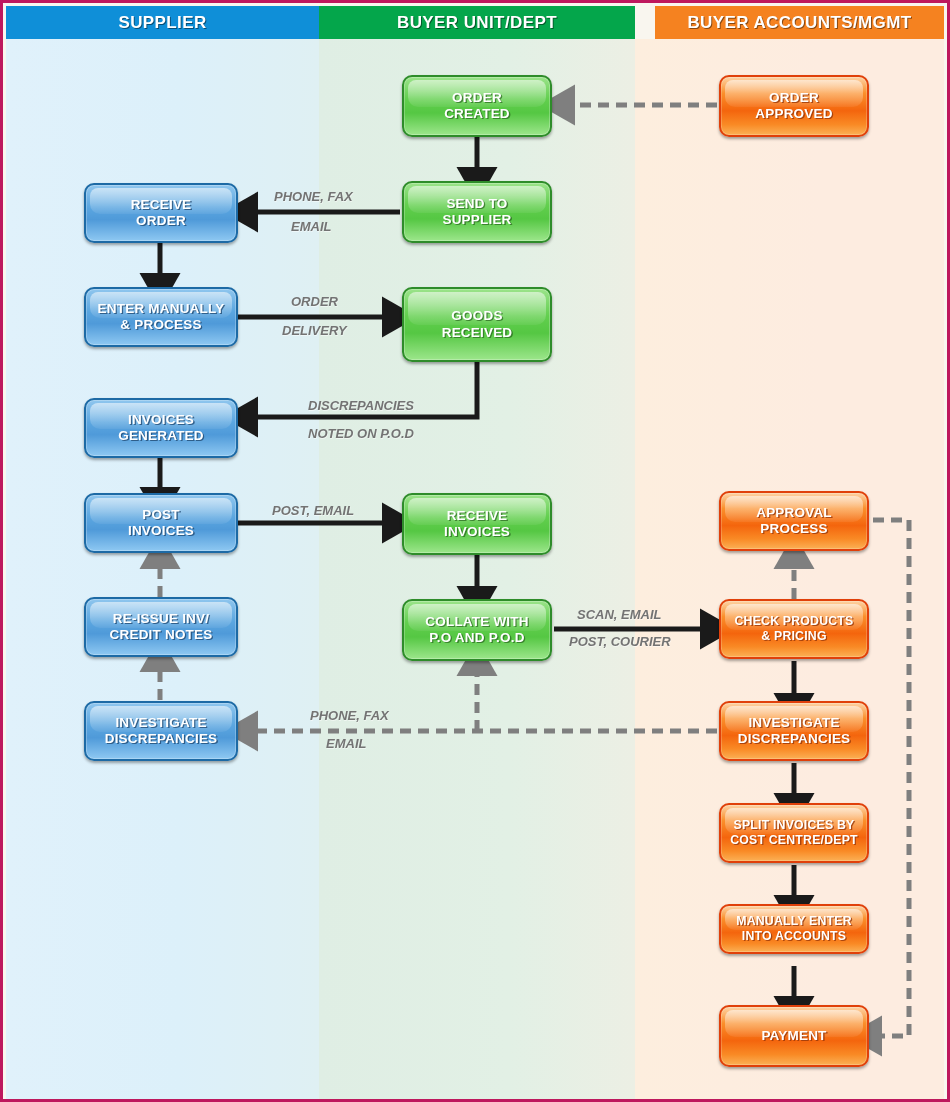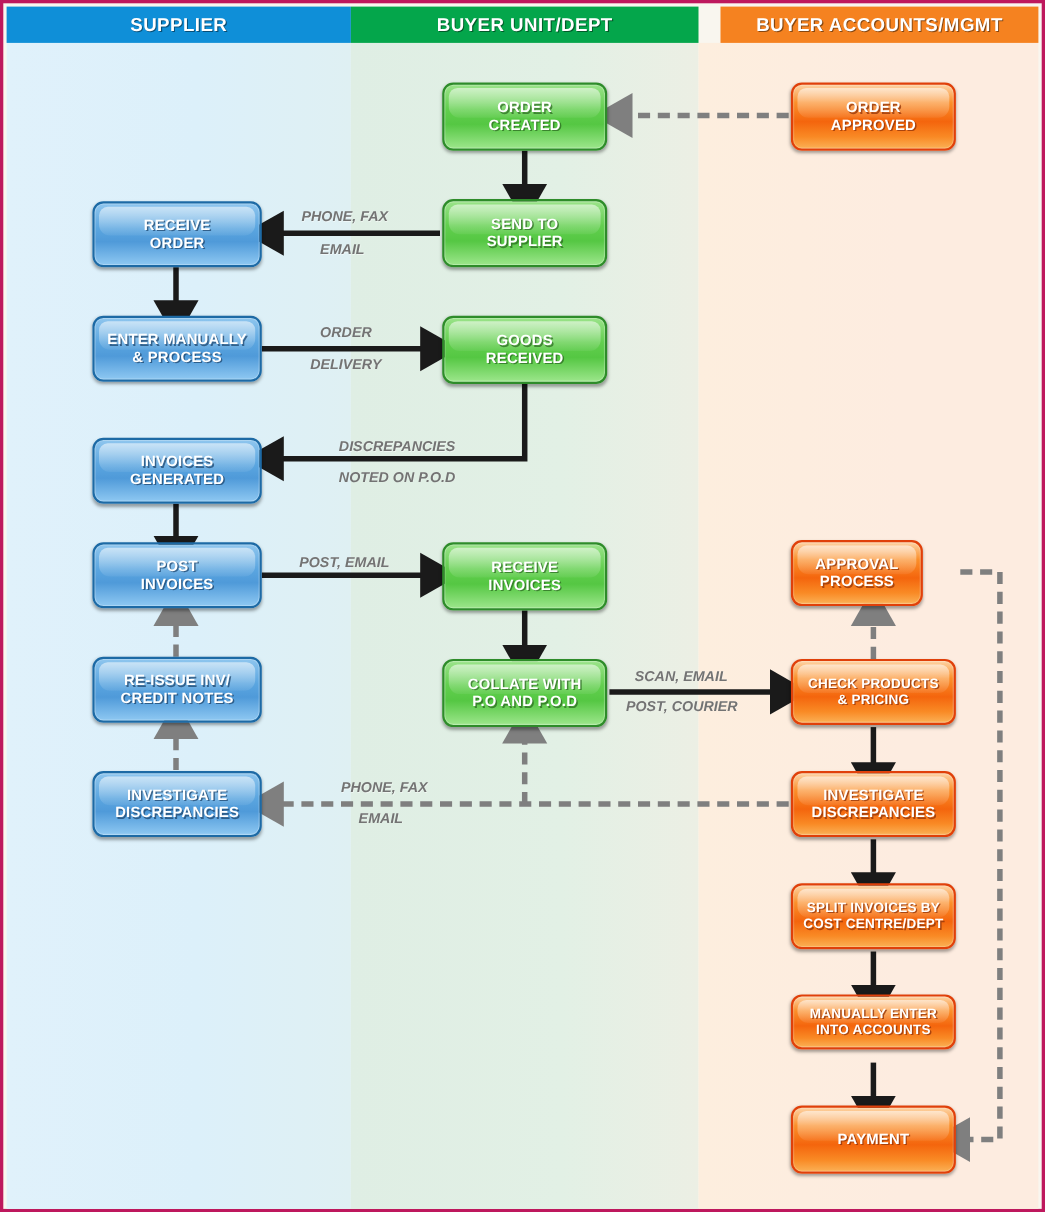--- a/index.html
+++ b/index.html
@@ -180,41 +180,41 @@
   <div class="node blue" style="left:81px;top:180px;width:154px;height:60px;">
     <span class="lbl">RECEIVE
 ORDER</span>
   </div>
 
   <div class="node blue" style="left:81px;top:284px;width:154px;height:60px;">
     <span class="lbl">ENTER MANUALLY
 &amp; PROCESS</span>
   </div>
 
-  <div class="node green" style="left:399px;top:284px;width:150px;height:62px;">
+  <div class="node green" style="left:399px;top:284px;width:150px;height:75px;">
     <span class="lbl">GOODS
 RECEIVED</span>
   </div>
 
   <div class="node blue" style="left:81px;top:395px;width:154px;height:60px;">
     <span class="lbl">INVOICES
 GENERATED</span>
   </div>
 
   <div class="node blue" style="left:81px;top:490px;width:154px;height:60px;">
     <span class="lbl">POST
 INVOICES</span>
   </div>
 
   <div class="node green" style="left:399px;top:490px;width:150px;height:62px;">
     <span class="lbl">RECEIVE
 INVOICES</span>
   </div>
 
-  <div class="node orange" style="left:716px;top:488px;width:120px;height:60px;">
+  <div class="node orange" style="left:716px;top:488px;width:150px;height:60px;">
     <span class="lbl">APPROVAL
 PROCESS</span>
   </div>
 
   <div class="node blue" style="left:81px;top:594px;width:154px;height:60px;border-radius:10px;">
     <span class="lbl">RE-ISSUE INV/
 CREDIT NOTES</span>
   </div>
 
   <div class="node green" style="left:399px;top:596px;width:150px;height:62px;">

